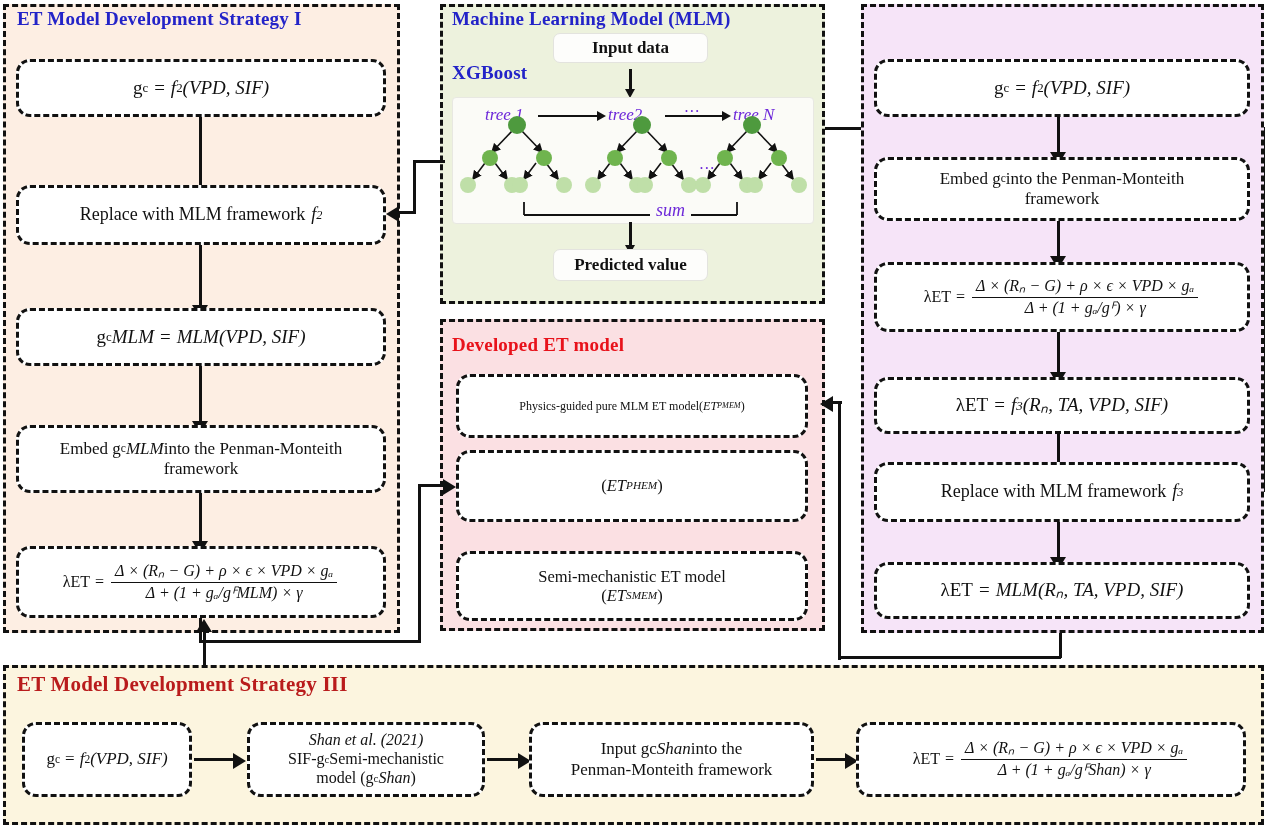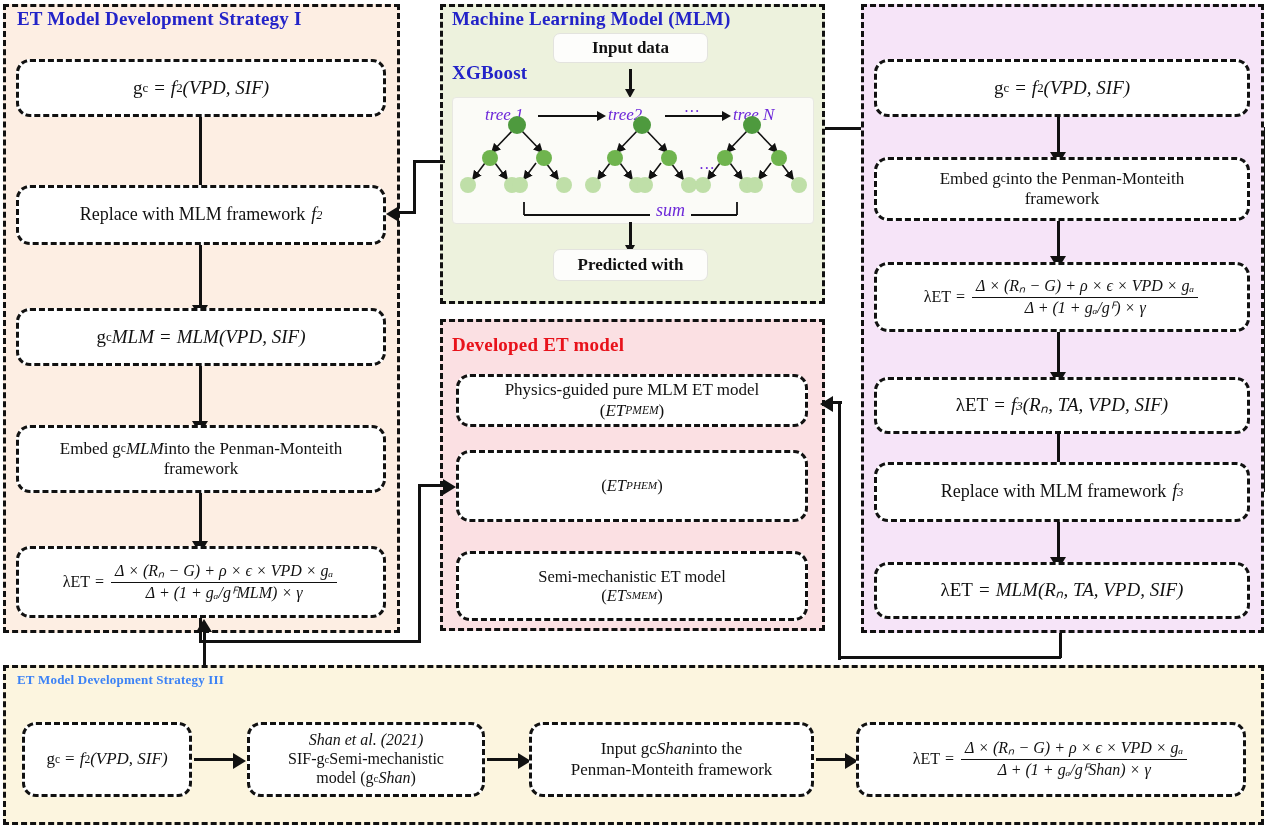--- a/index.html
+++ b/index.html
@@ -195,36 +195,36 @@
     </g>
 
     <path d="M72,118 L72,105 M72,118 L285,118 M285,118 L285,105" stroke="#111" stroke-width="1.8" fill="none"></path>
   </svg>
 
   <div class="tlbl" style="left:610px;top:200px;font-size:18px;background:#fbfbf7;padding:0 6px;margin-left:40px;">sum</div>
 
   <div class="ln lnv" style="left:629px;top:222px;height:28px;"></div>
   <div class="arrow ar-down-s" style="left:625px;top:245px;"></div>
 
-  <div class="mlmbox" style="left:553px;top:249px;width:155px;height:32px;font-size:17px;">Predicted with</div>
+  <div class="mlmbox" style="left:553px;top:249px;width:155px;height:32px;font-size:17px;">Predicted value</div>
 
   <div class="ln lnh" style="left:413px;top:160px;width:32px;"></div>
   <div class="ln lnv" style="left:413px;top:160px;height:54px;"></div>
   <div class="ln lnh" style="left:398px;top:211px;width:18px;"></div>
   <div class="arrow ar-left" style="left:386px;top:206px;"></div>
 
   <div class="ln lnh" style="left:825px;top:127px;width:440px;"></div>
   <div class="ln lnv" style="left:1262px;top:127px;height:365px;"></div>
   <div class="ln lnh" style="left:1228px;top:489px;width:37px;"></div>
   <div class="arrow ar-left" style="left:1216px;top:484px;"></div>
 
   <div class="panel" style="left:440px;top:319px;width:385px;height:312px;background:#FBE0E3;"></div>
   <div class="panel-title" style="left:452px;top:334px;font-size:19px;color:#E8121B;">Developed ET model</div>
 
-  <div class="node" style="left:456px;top:374px;width:352px;height:53px;font-size:17px;flex-direction:column;">
+  <div class="node" style="left:456px;top:374px;width:352px;height:64px;font-size:12px;flex-direction:row;">
     <div>Physics-guided pure MLM ET model</div>
     <div class="mathrow">(<span class="it">ET</span><span class="subi">PMEM</span>)</div>
   </div>
 
   <div class="node" style="left:456px;top:450px;width:352px;height:72px;font-size:16.5px;flex-direction:column;">
     <div class="mathrow">(<span class="it">ET</span><span class="subi">PHEM</span>)</div>
   </div>
 
   <div class="node" style="left:456px;top:551px;width:352px;height:70px;font-size:16.5px;flex-direction:column;">
     <div>Semi-mechanistic ET model</div>
@@ -318,21 +318,21 @@
 
   <div class="node" style="left:874px;top:562px;width:376px;height:57px;font-size:19px;">
     <span class="mathrow">
       <span>λET</span>
       <span style="padding:0 6px;">=</span>
       <span class="it">MLM(Rₙ, TA, VPD, SIF)</span>
     </span>
   </div>
 
   <div class="panel" style="left:3px;top:665px;width:1261px;height:160px;background:#FCF5DF;"></div>
-  <div class="panel-title" style="left:17px;top:672px;font-size:13px;color:#3b82f6;">ET Model Development Strategy III</div>
+  <div class="panel-title" style="left:17px;top:672px;font-size:21px;color:#b91c1c;">ET Model Development Strategy III</div>
 
   <div class="node" style="left:22px;top:722px;width:170px;height:75px;font-size:17px;">
     <span class="mathrow">
       <span>g</span>
         <span class="sub">c</span>
       <span style="padding:0 5px;">=</span>
       <span class="it">f</span>
         <span class="sub">2</span>
       <span class="it">(VPD, SIF)</span>
     </span>

